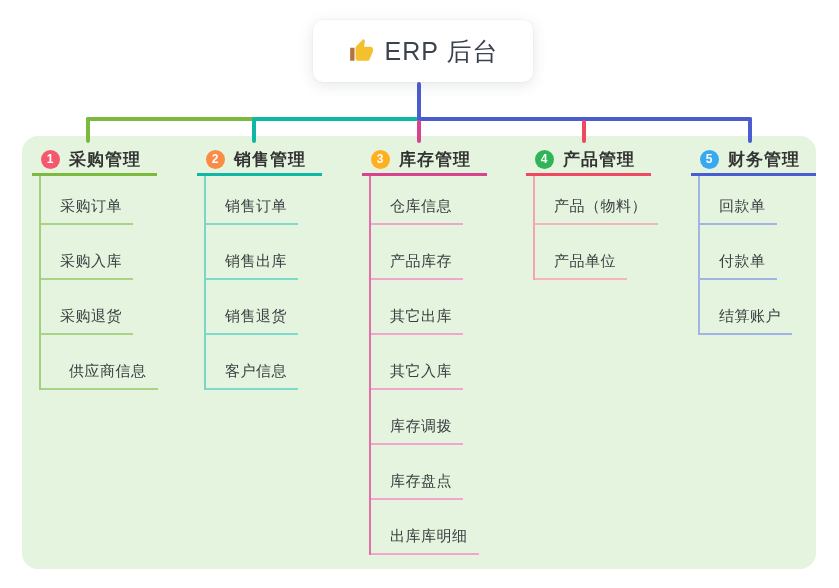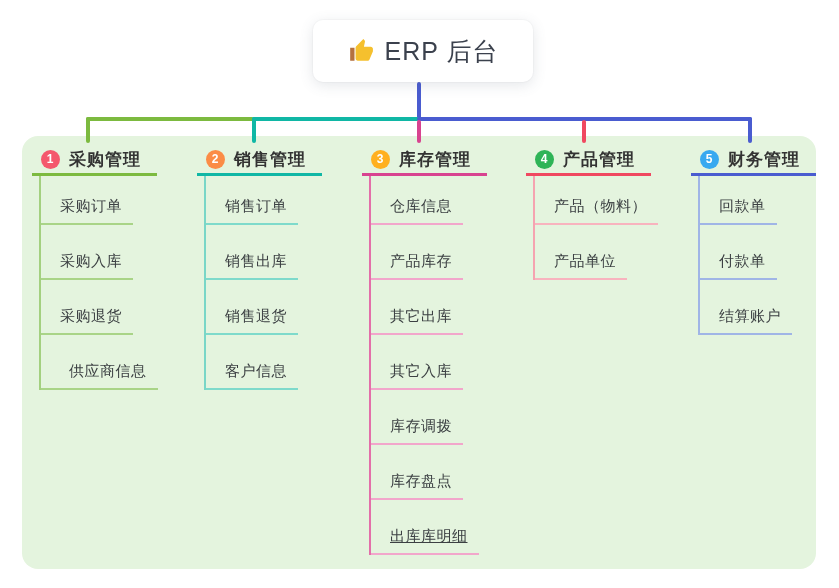--- a/index.html
+++ b/index.html
@@ -133,21 +133,21 @@
         </li>
         <li class="b-child" style="border-bottom-color: rgb(242, 166, 203);">
           <span>其它入库</span>
         </li>
         <li class="b-child" style="border-bottom-color: rgb(242, 166, 203);">
           <span>库存调拨</span>
         </li>
         <li class="b-child" style="border-bottom-color: rgb(242, 166, 203);">
           <span>库存盘点</span>
         </li>
-        <li class="b-child" style="border-bottom-color: rgb(242, 166, 203); text-decoration: underline;">
+        <li class="b-child" style="border-bottom-color: rgb(242, 166, 203);">
           <span>出库库明细</span>
         </li>
       </ul>
   </div>
     <div class="branch" style="left: 526px;">
     <div class="b-title" style="border-bottom-color: rgb(240, 72, 96);">
       <span class="badge" style="background: rgb(47, 180, 87);">4</span>
       <span class="b-label">产品管理</span>
     </div>
     <ul class="b-list" style="border-left-color: rgb(245, 163, 176);">

